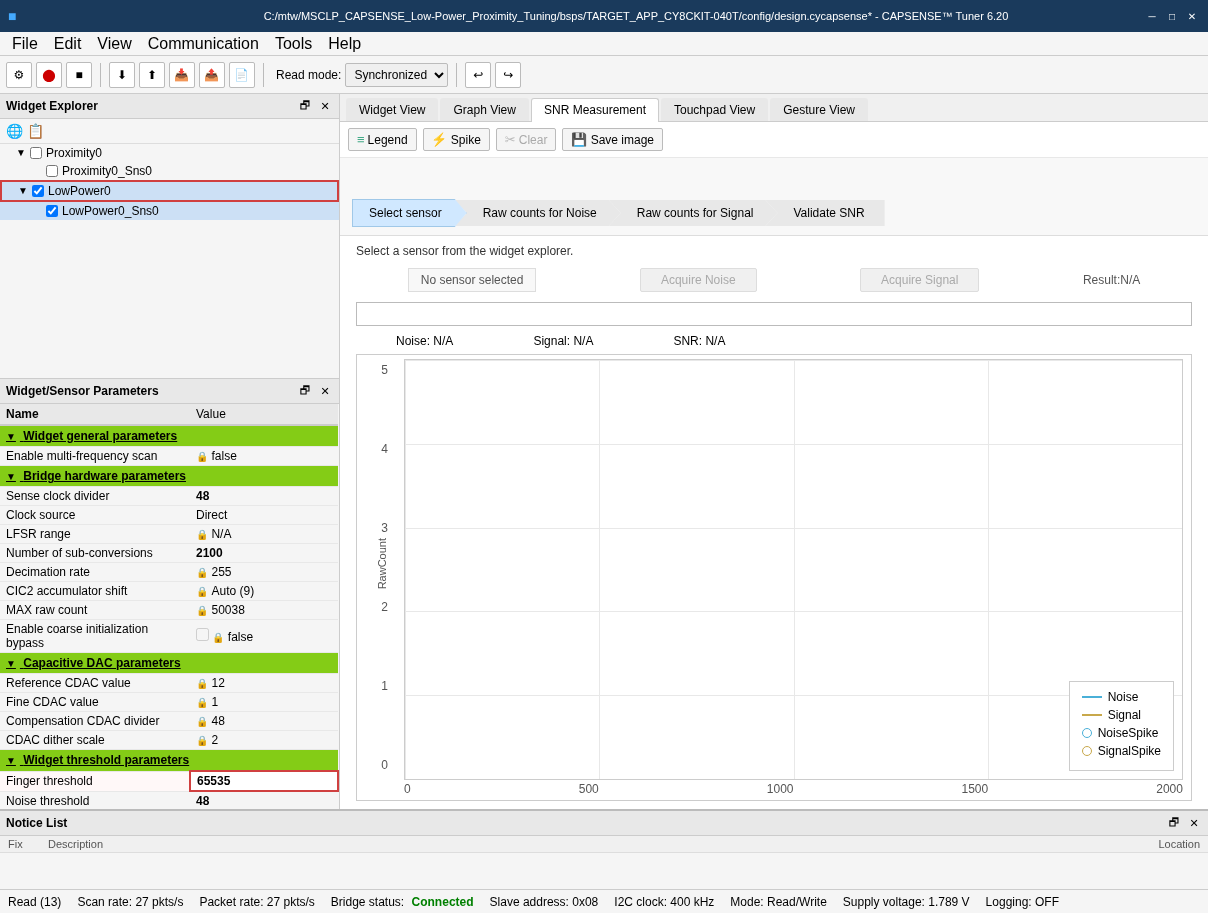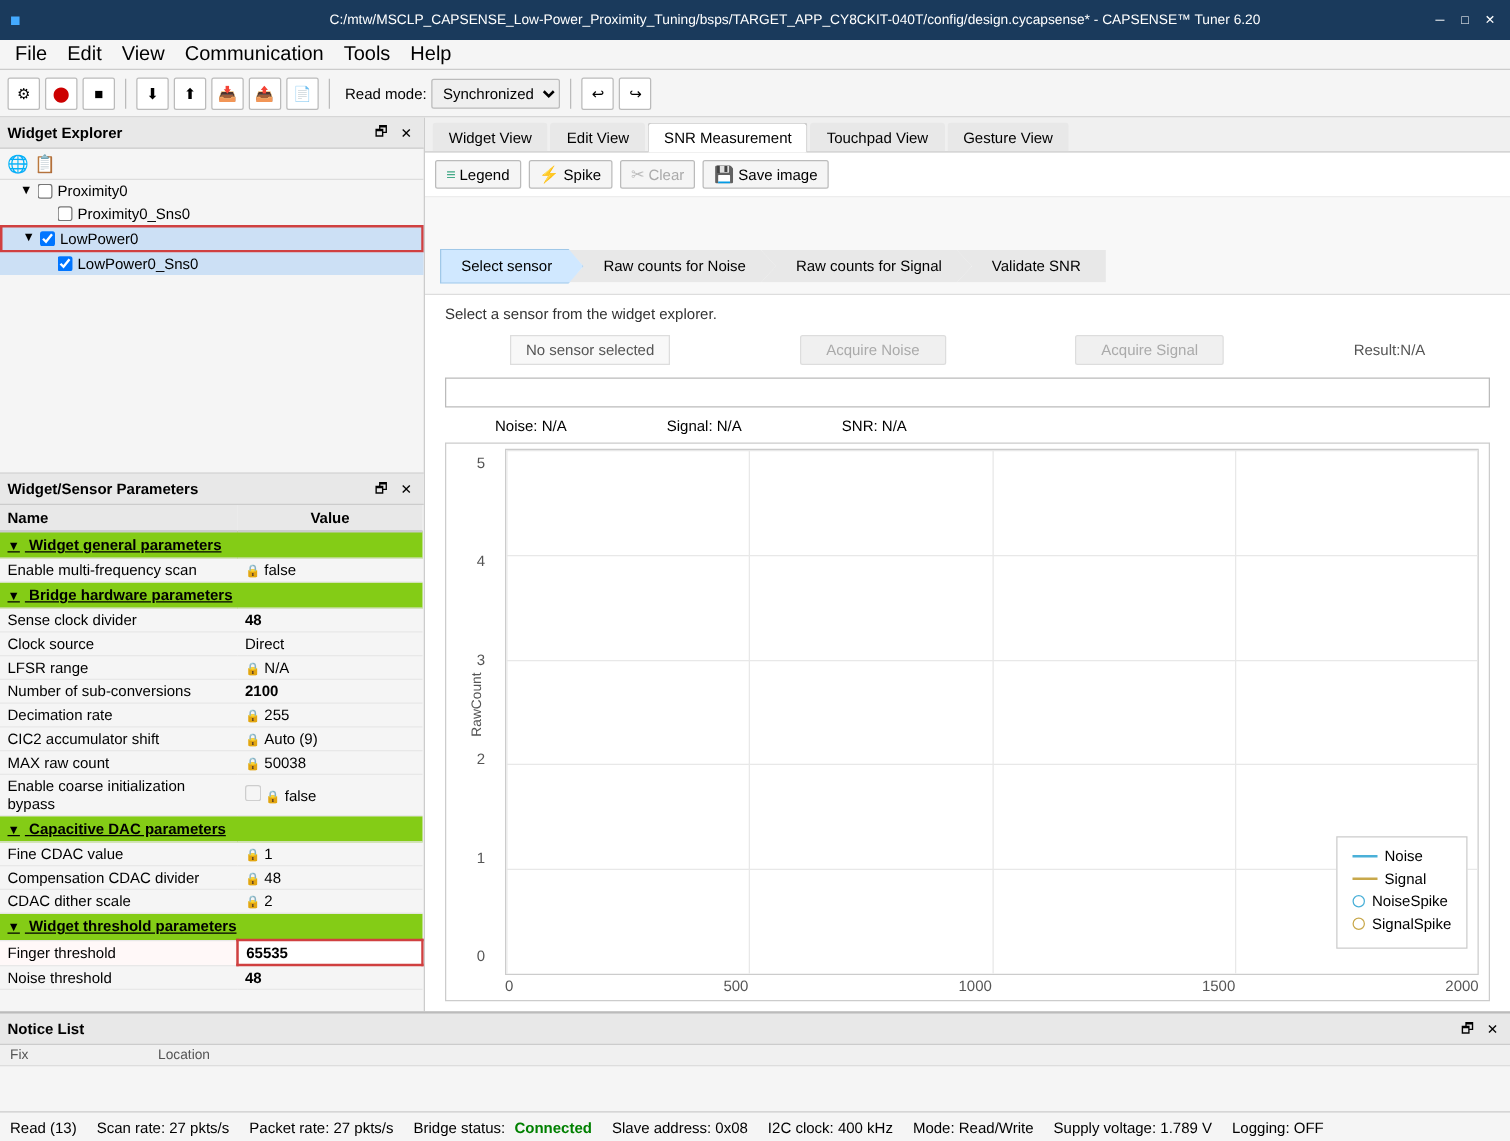--- a/index.html
+++ b/index.html
@@ -189,21 +189,21 @@
     </div>
     <div class="params-panel">
       <table class="params-table">
         <colgroup>
           <col style="width:190px;">
           <col>
         </colgroup>
         <thead>
           <tr style="background:#e8e8e8; border-bottom:2px solid #ccc;">
             <td style="font-weight:bold; padding:3px 6px;">Name</td>
-            <td style="font-weight:bold; padding:3px 6px;text-align:center;">Value</td>
+            <td style="font-weight:normal; padding:3px 6px;">Value</td>
           </tr>
         </thead>
         <tbody>
 
           <tr class="section-header">
             <td colspan="2">
               <span style="margin-right:4px; font-size:10px;">▼</span>
               <span>Widget general parameters</span>
             </td>
           </tr>
@@ -251,20 +251,24 @@
             <td><input type="checkbox" disabled="" style=""> <span class="lock-icon">🔒</span>false</td>
           </tr>
 
           <tr class="section-header">
             <td colspan="2">
               <span style="margin-right:4px; font-size:10px;">▼</span>
               <span>Capacitive DAC parameters</span>
             </td>
           </tr>
           <tr>
+            <td class="name-col tree-indent-1">Reference CDAC value</td>
+            <td><span class="lock-icon">🔒</span>12</td>
+          </tr>
+          <tr>
             <td class="name-col tree-indent-1">Fine CDAC value</td>
             <td><span class="lock-icon">🔒</span>1</td>
           </tr>
           <tr>
             <td class="name-col tree-indent-1">Compensation CDAC divider</td>
             <td><span class="lock-icon">🔒</span>48</td>
           </tr>
           <tr>
             <td class="name-col tree-indent-1">CDAC dither scale</td>
             <td><span class="lock-icon">🔒</span>2</td>
@@ -287,21 +291,21 @@
 
         </tbody>
       </table>
     </div>
   </div>
 
   <div class="right-panel">
 
     <div class="tabs-bar">
       <div class="tab">Widget View</div>
-      <div class="tab">Edit View</div>
+      <div class="tab">Graph View</div>
       <div class="tab active">SNR Measurement</div>
       <div class="tab">Touchpad View</div>
       <div class="tab">Gesture View</div>
     </div>
 
     <div class="snr-toolbar">
       <button class="snr-btn">
         <span style="color:#4a8; font-size:13px;">≡</span>
         <span>Legend</span>
       </button>
@@ -395,21 +399,21 @@
             <div style="position:absolute; left:0; right:0; top:40%; border-top:1px solid #e8e8e8;"></div>
             <div style="position:absolute; left:0; right:0; top:60%; border-top:1px solid #e8e8e8;"></div>
             <div style="position:absolute; left:0; right:0; top:80%; border-top:1px solid #e8e8e8;"></div>
 
             <div style="position:absolute; top:0; bottom:0; left:0%; border-left:1px solid #e8e8e8;"></div>
             <div style="position:absolute; top:0; bottom:0; left:25%; border-left:1px solid #e8e8e8;"></div>
             <div style="position:absolute; top:0; bottom:0; left:50%; border-left:1px solid #e8e8e8;"></div>
             <div style="position:absolute; top:0; bottom:0; left:75%; border-left:1px solid #e8e8e8;"></div>
             <div style="position:absolute; top:0; bottom:0; left:100%; border-left:1px solid #e8e8e8;"></div>
 
-            <div style="position:absolute; right:8px; bottom:20px; border:1px solid #ccc; background:#fff; padding:8px 12px; font-size:11px;">
+            <div style="position:absolute; right:8px; bottom:8px; border:1px solid #ccc; background:#fff; padding:8px 12px; font-size:11px;">
               <div class="legend-item">
                 <div style="width:20px; height:2px; background:#4ab0d8;"></div>
                 <span>Noise</span>
               </div>
               <div class="legend-item">
                 <div style="width:20px; height:2px; background:#c8a84b;"></div>
                 <span>Signal</span>
               </div>
               <div class="legend-item">
                 <div style="width:10px; height:10px; border-radius:50%; border:1px solid #4ab0d8; background:transparent;"></div>
@@ -438,20 +442,21 @@
 <div class="notice-panel">
   <div class="notice-header">
     <span class="panel-title">Notice List</span>
     <div class="panel-controls">
       <button class="panel-ctrl-btn">🗗</button>
       <button class="panel-ctrl-btn">✕</button>
     </div>
   </div>
   <div class="notice-table-header">
     <span class="notice-col notice-fix">Fix</span>
+    <span class="notice-col notice-desc">Description</span>
     <span class="notice-col notice-loc">Location</span>
   </div>
 </div>
 
 <div class="statusbar">
   <span>Read (13)</span>
   <span>Scan rate:  27 pkts/s</span>
   <span>Packet rate:  27 pkts/s</span>
   <span>
     <span>Bridge status:</span>

